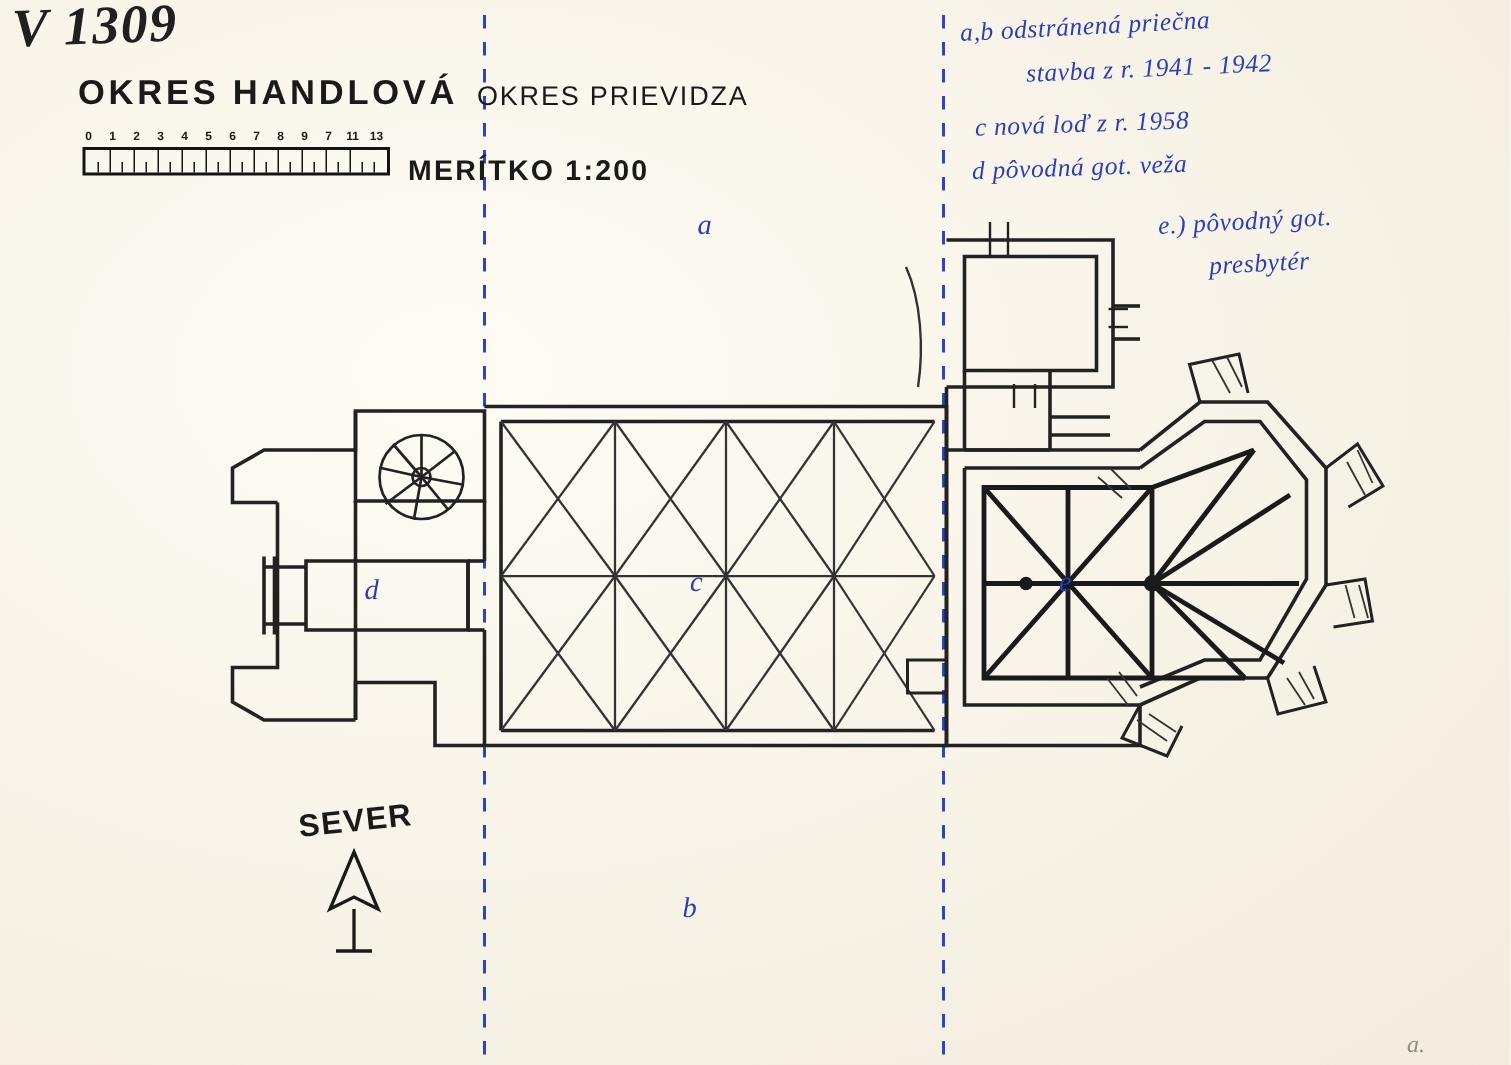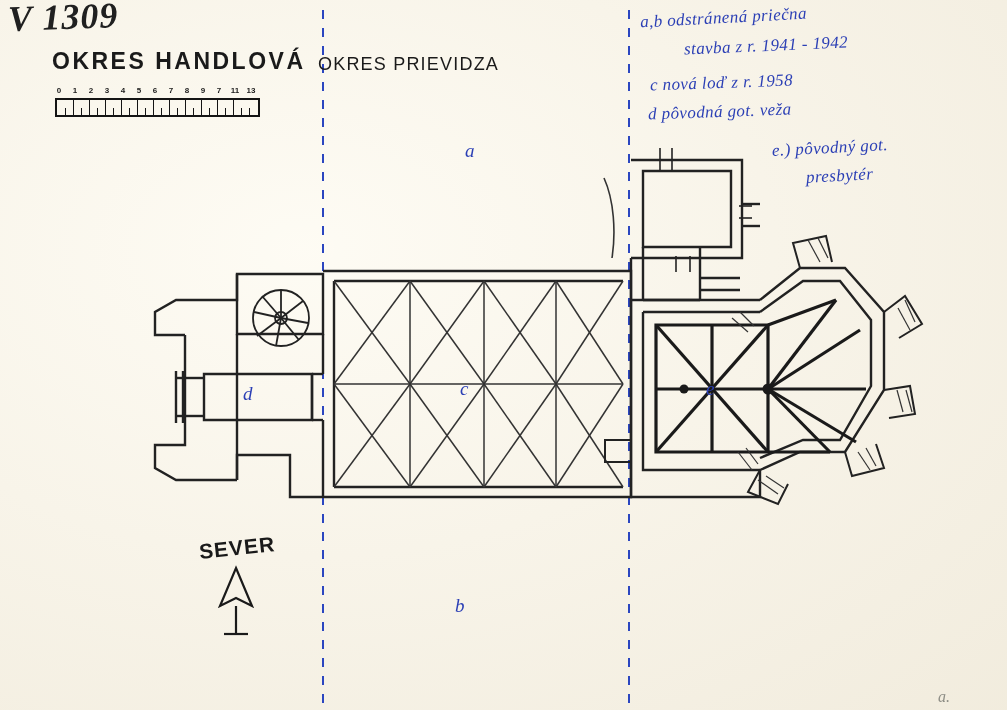--- a/index.html
+++ b/index.html
@@ -334,20 +334,21 @@
       <line x1="236" y1="606" x2="236" y2="634"></line>
       <line x1="224" y1="634" x2="248" y2="634"></line>
     </g>
 
   </svg>
 
   <div class="ink" id="catalog-number">V 1309</div>
 
   <div class="ink" id="title-main">OKRES HANDLOVÁ</div>
   <div class="ink" id="title-district">OKRES PRIEVIDZA</div>
+  <div class="ink" id="scale-label">MERÍTKO 1:200</div>
 
   <div class="ink" id="scale-bar">
     <div class="numbers">
       <span style="left:4px">0</span>
       <span style="left:20px">1</span>
       <span style="left:36px">2</span>
       <span style="left:52px">3</span>
       <span style="left:68px">4</span>
       <span style="left:84px">5</span>
       <span style="left:100px">6</span>

